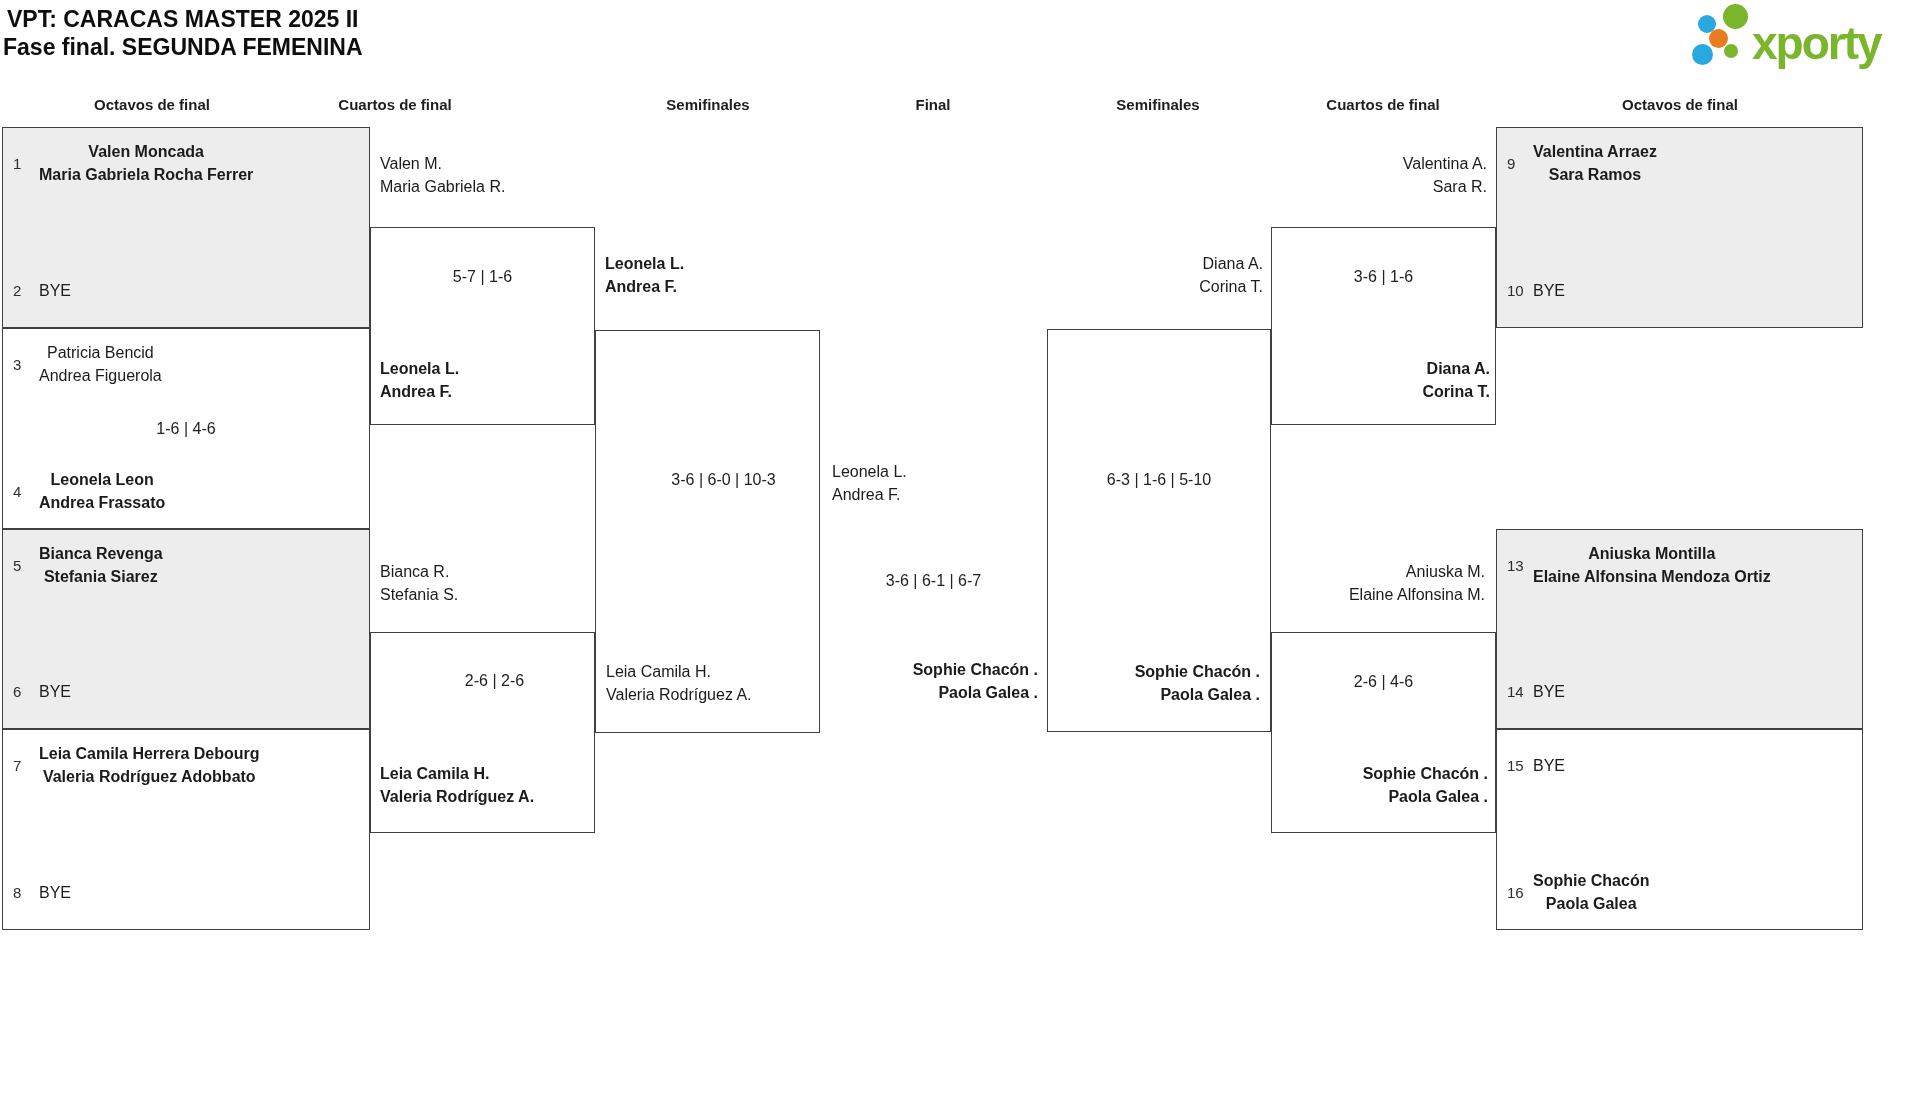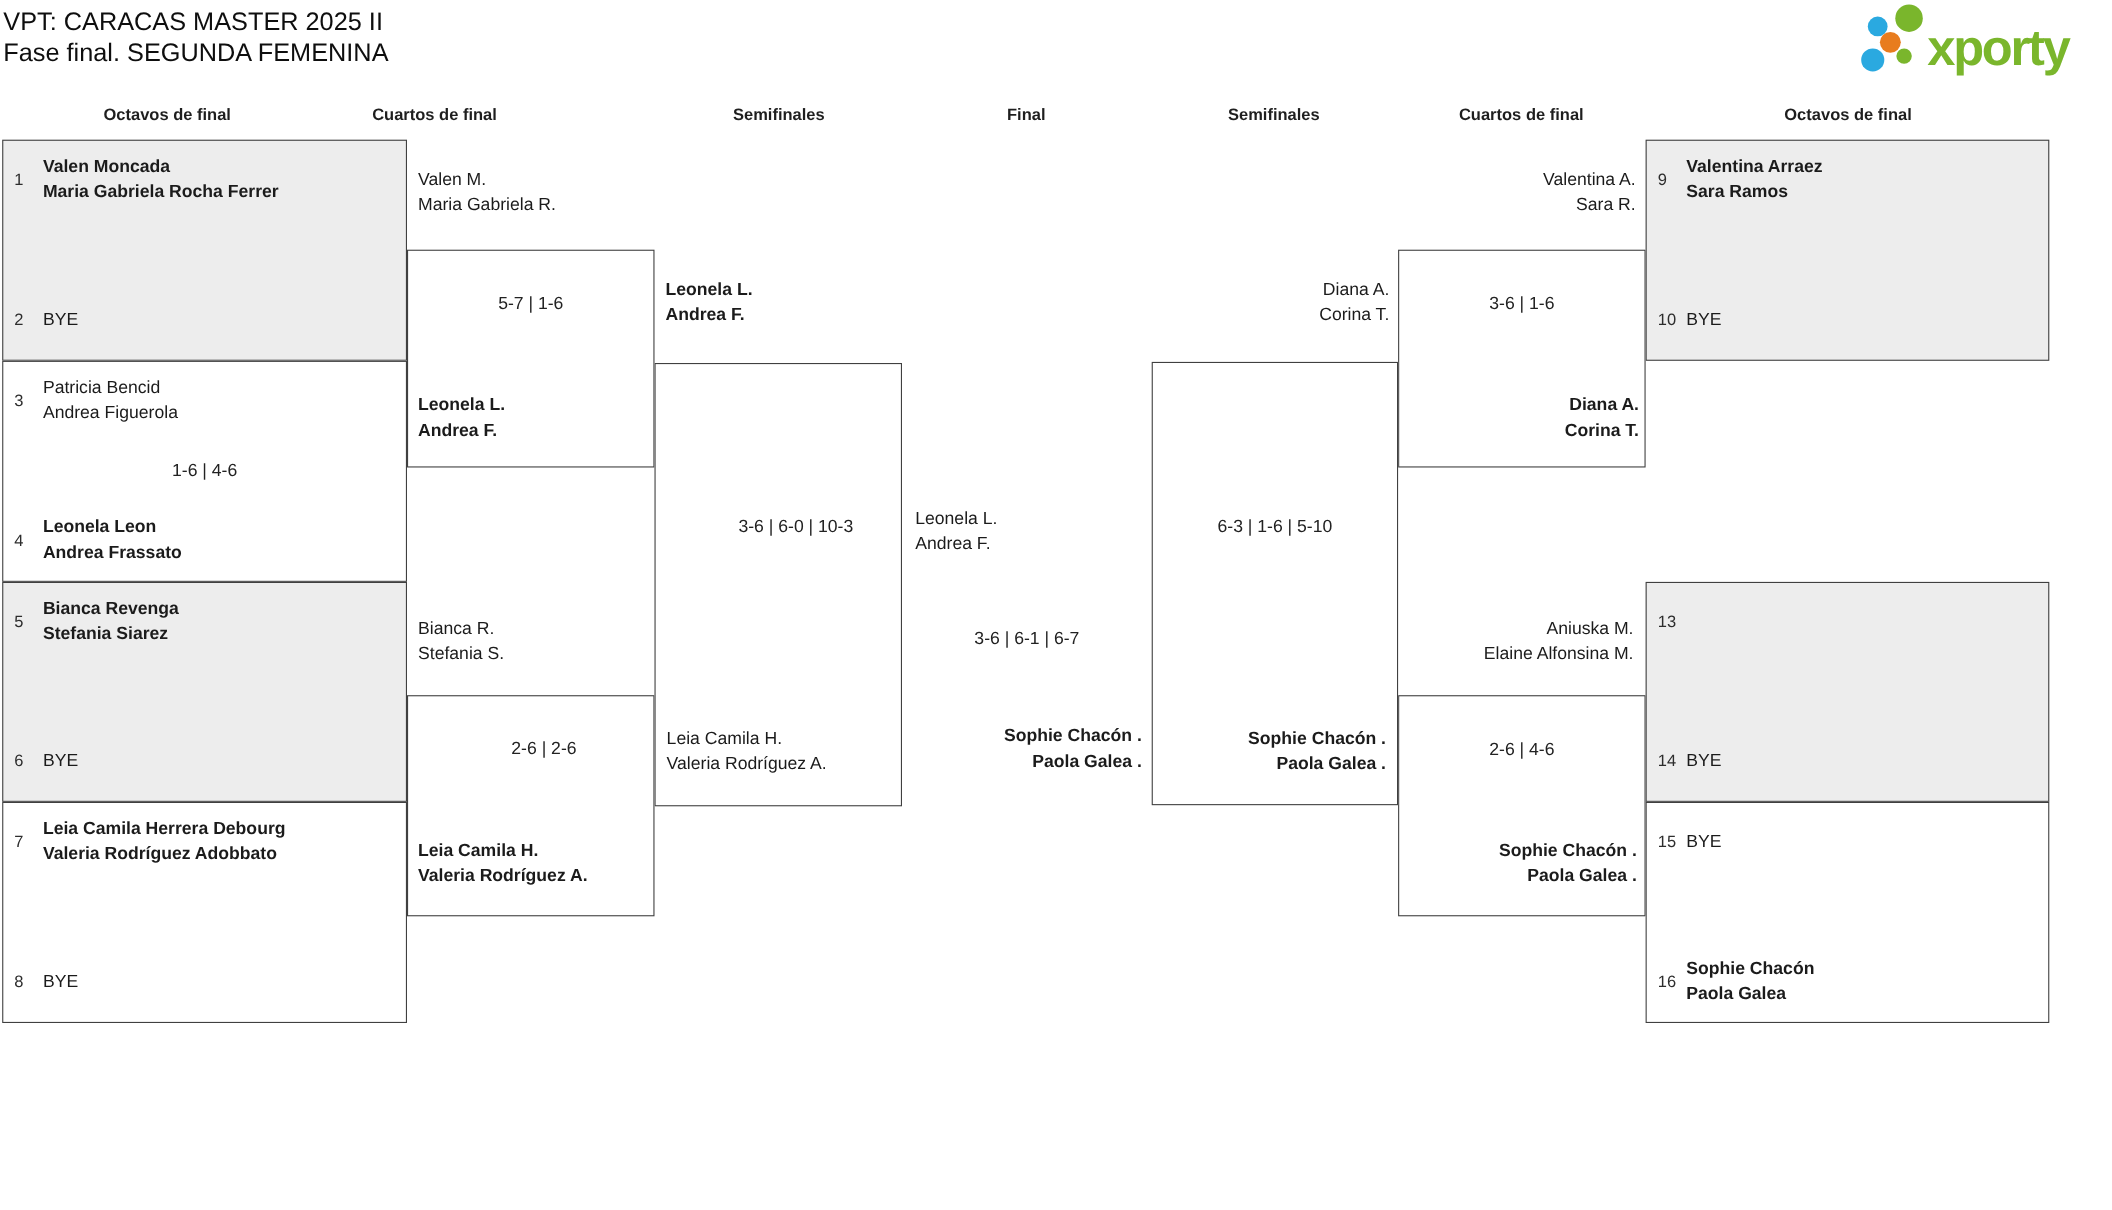--- a/index.html
+++ b/index.html
@@ -1,25 +1,25 @@
 <!DOCTYPE html>
 <html><head>
 <meta charset="utf-8">
 <style>
   html,body{margin:0;padding:0;background:#fff;font-family:"Liberation Sans",sans-serif;color:#1b1b1b;}
   .stage{position:relative;width:1920px;height:1100px;background:#fff;overflow:hidden;}
-  .title{position:absolute;left:3px;top:5px;font-size:23px;line-height:28px;font-weight:400;color:#0e0e0e;}
+  .title{position:absolute;left:3px;top:5px;font-size:23px;line-height:28px;font-weight:700;color:#0e0e0e;text-align:center;}
   .rhead{position:absolute;top:96px;transform:translateX(-50%);font-size:15px;font-weight:600;color:#1e1e1e;white-space:nowrap;}
   .box{position:absolute;border:1.5px solid #404040;box-sizing:border-box;background:#fff;}
   .box.gray{background:#ededed;}
   .slot{position:absolute;left:10px;right:6px;height:46px;display:flex;align-items:center;}
   .slot.t{top:12px;}
   .slot.b{bottom:14px;}
   .seed{width:26px;flex:none;font-size:15px;color:#2d2d2d;}
-  .names{font-size:16px;line-height:23px;}
+  .names{font-size:16px;line-height:23px;text-align:center;}
   .names div{white-space:nowrap;}
   .win{font-weight:700;}
   .mscore{position:absolute;left:0;right:0;top:50%;transform:translateY(-50%);text-align:center;font-size:16px;color:#222;}
   .tlines{position:absolute;font-size:16px;line-height:23px;}
   .tlines div{white-space:nowrap;}
   .ra{text-align:right;}
   .score{position:absolute;font-size:16px;color:#222;text-align:center;}
   .dot{position:absolute;border-radius:50%;}
   .dot.blue{background:#2aa9e0;}
   .dot.green{background:#7ab62c;}
@@ -140,20 +140,24 @@
         <div>BYE</div>
         <div></div>
       </div>
     </div>
   </div>
 
 
   <div class="box gray" style="left:1496px;top:529px;width:367px;height:200px">
     <div class="slot t">
       <span class="seed">13</span>
+      <div class="names win">
+        <div>Aniuska Montilla</div>
+        <div>Elaine Alfonsina Mendoza Ortiz</div>
+      </div>
     </div>
     <div class="mscore"></div>
     <div class="slot b">
       <span class="seed">14</span>
       <div class="names">
         <div>BYE</div>
         <div></div>
       </div>
     </div>
   </div>

